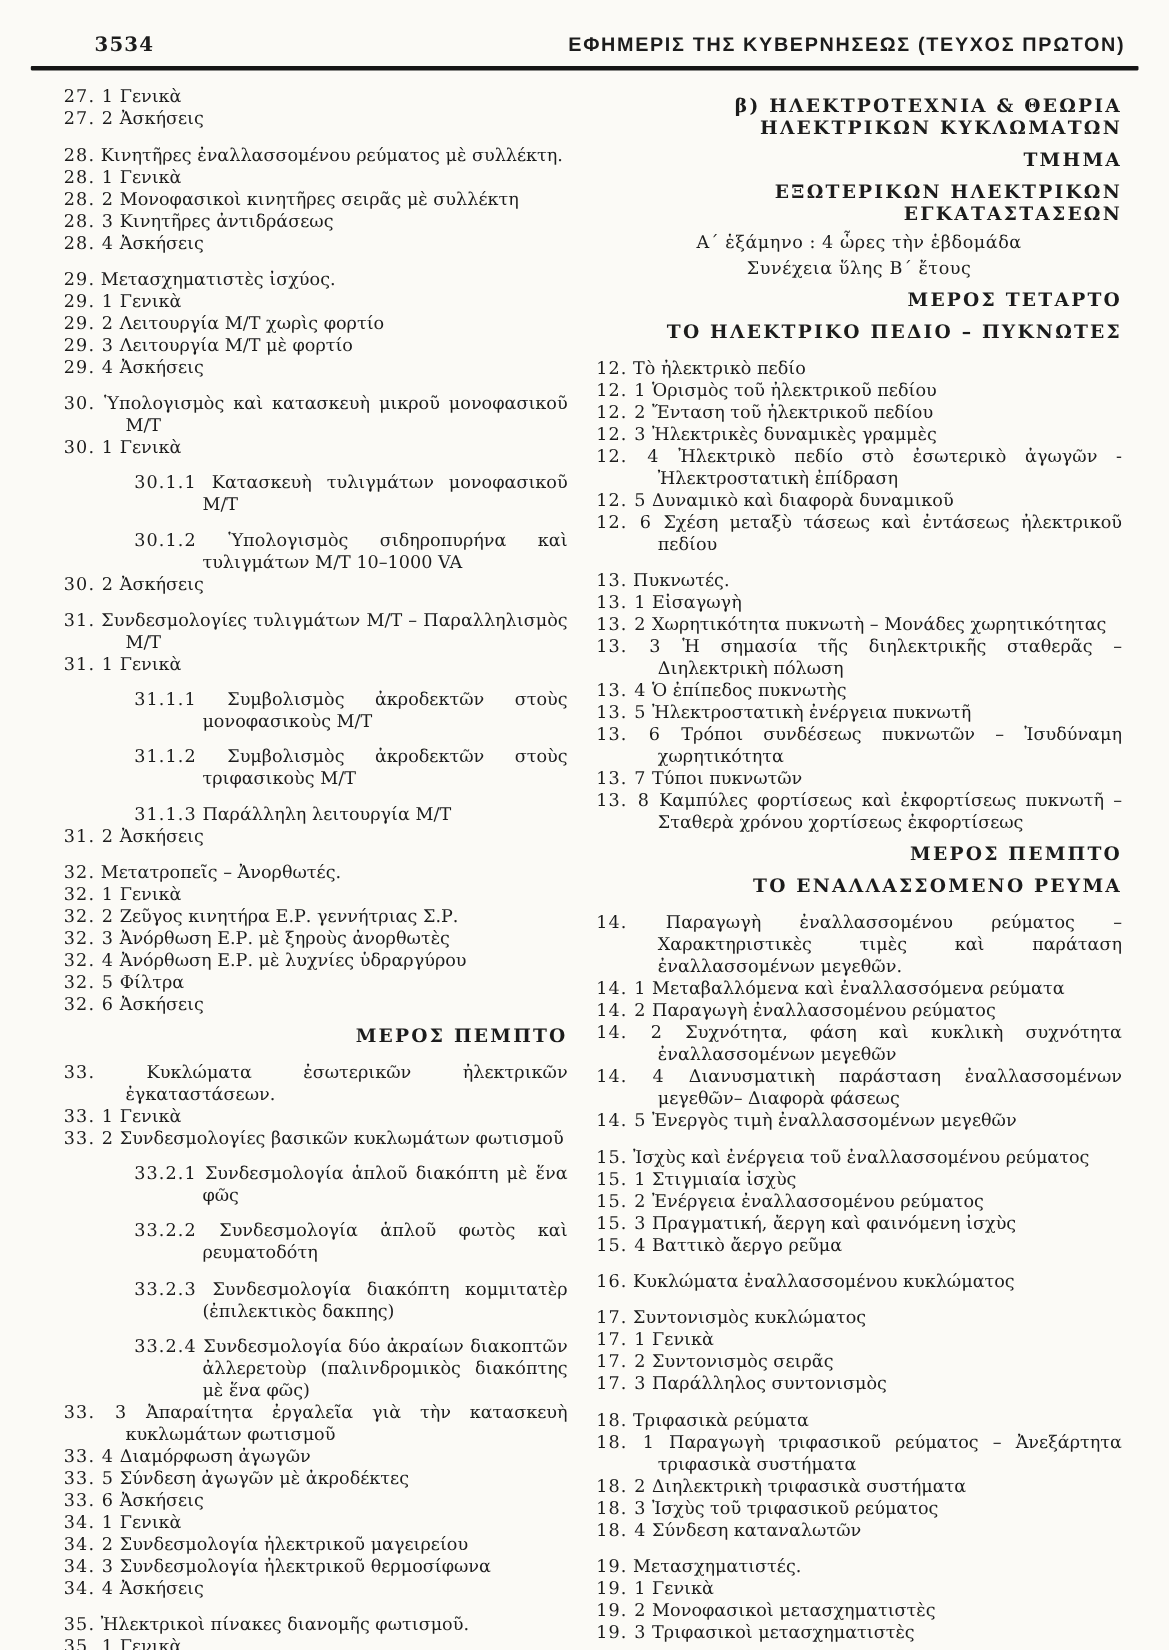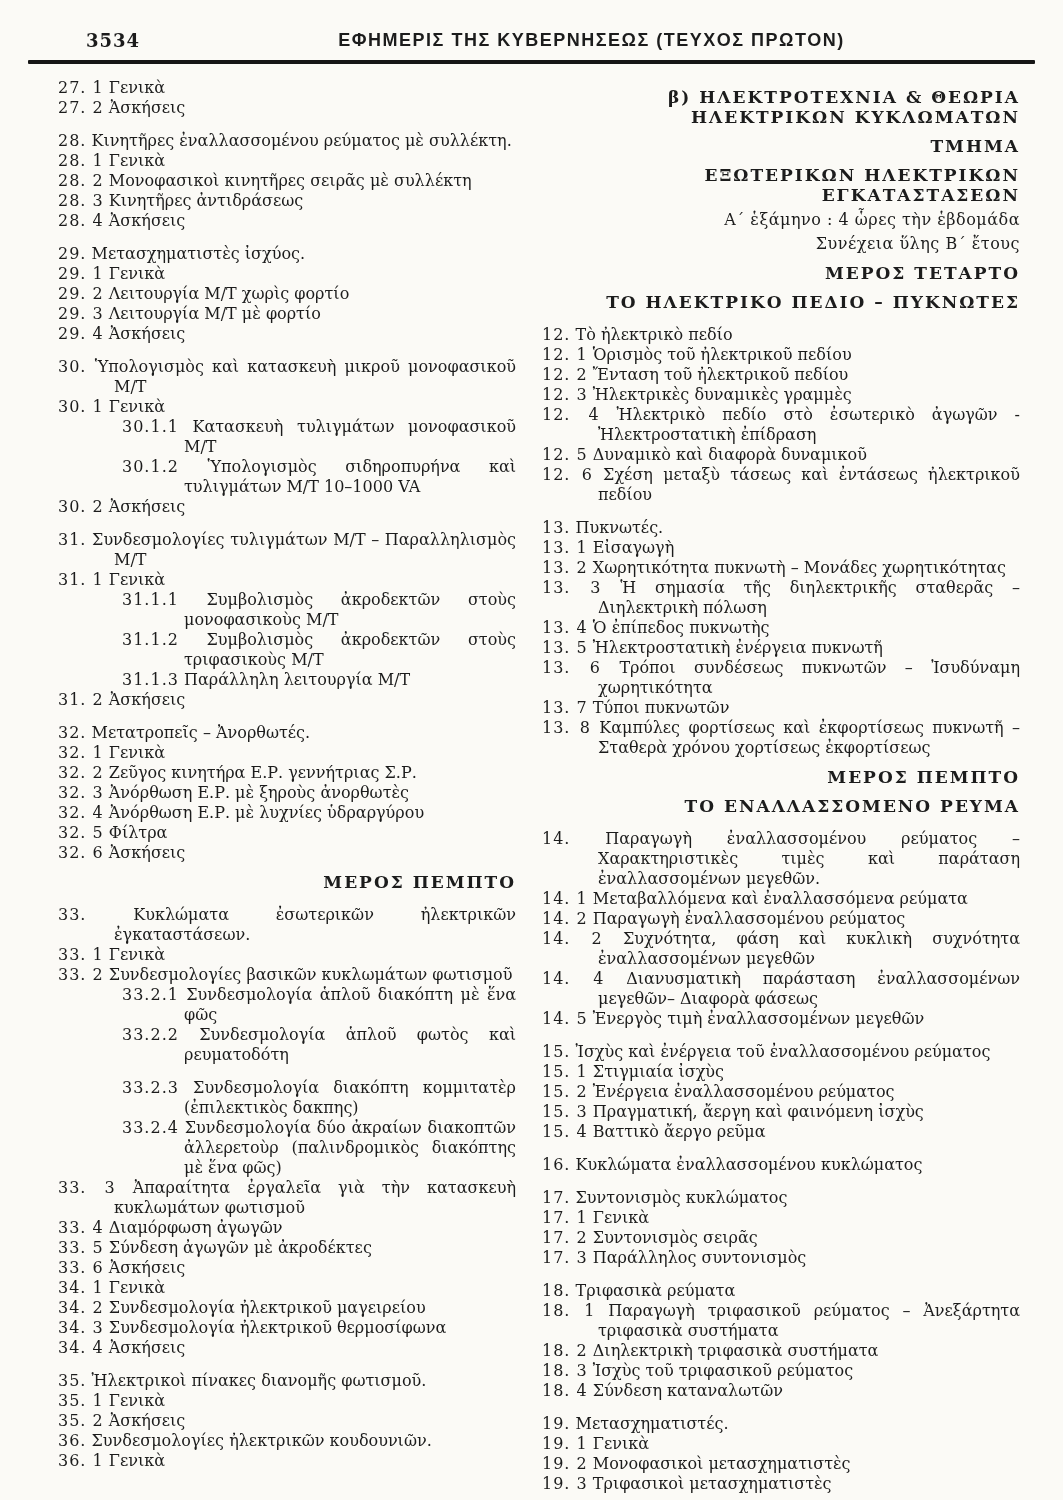--- a/index.html
+++ b/index.html
@@ -13,21 +13,21 @@
     box-sizing:border-box;
   }
   
   .hdr{position:relative;height:44px;padding-top:12px;}
   .hdr .pgnum{
     position:absolute;left:86px;top:30px;
     font-size:18px;letter-spacing:1px;font-weight:700;
   }
   .hdr .ptitle{
     position:absolute;left:160px;right:40px;top:30px;
-    text-align:center;
+    text-align:right;
     font-family:"Liberation Sans","DejaVu Sans",sans-serif;
     font-weight:700;font-size:18px;letter-spacing:1.5px;
   }
   .hdr-rule{height:4px;background:#161616;margin:4px 28px 0 28px;border-radius:1px;}
   
   .columns{
     display:flex;
     padding:14px 43px 0 58px;
     gap:26px;
     font-size:16px;line-height:20px;
@@ -35,32 +35,32 @@
   .col{box-sizing:border-box;}
   .col-left{width:458px;}
   .col-right{width:478px;}
   
   .entry{
     padding-left:56px;text-indent:-56px;
     text-align:justify;
     margin:0;
   }
   .entry .num{white-space:pre;letter-spacing:1px;}
-  .entry.lvl1{margin-left:64px;padding-left:62px;text-indent:-62px;}
+  .entry.lvl1{margin-left:64px;padding-left:62px;text-indent:-62px;margin-top:12px;}
   .entry.gap{margin-top:13px;}
   
   .heading{
     text-align:right;
     font-weight:700;
     letter-spacing:2px;
     font-size:17px;
     margin:9px 0 5px 0;
   }
   .subheading{
-    text-align:right;
+    text-align:center;
     font-weight:400;
     font-size:16px;
     letter-spacing:0.5px;
     margin:4px 0;
   }
 </style>
 </head>
 <body>
 
 <div class="page">

